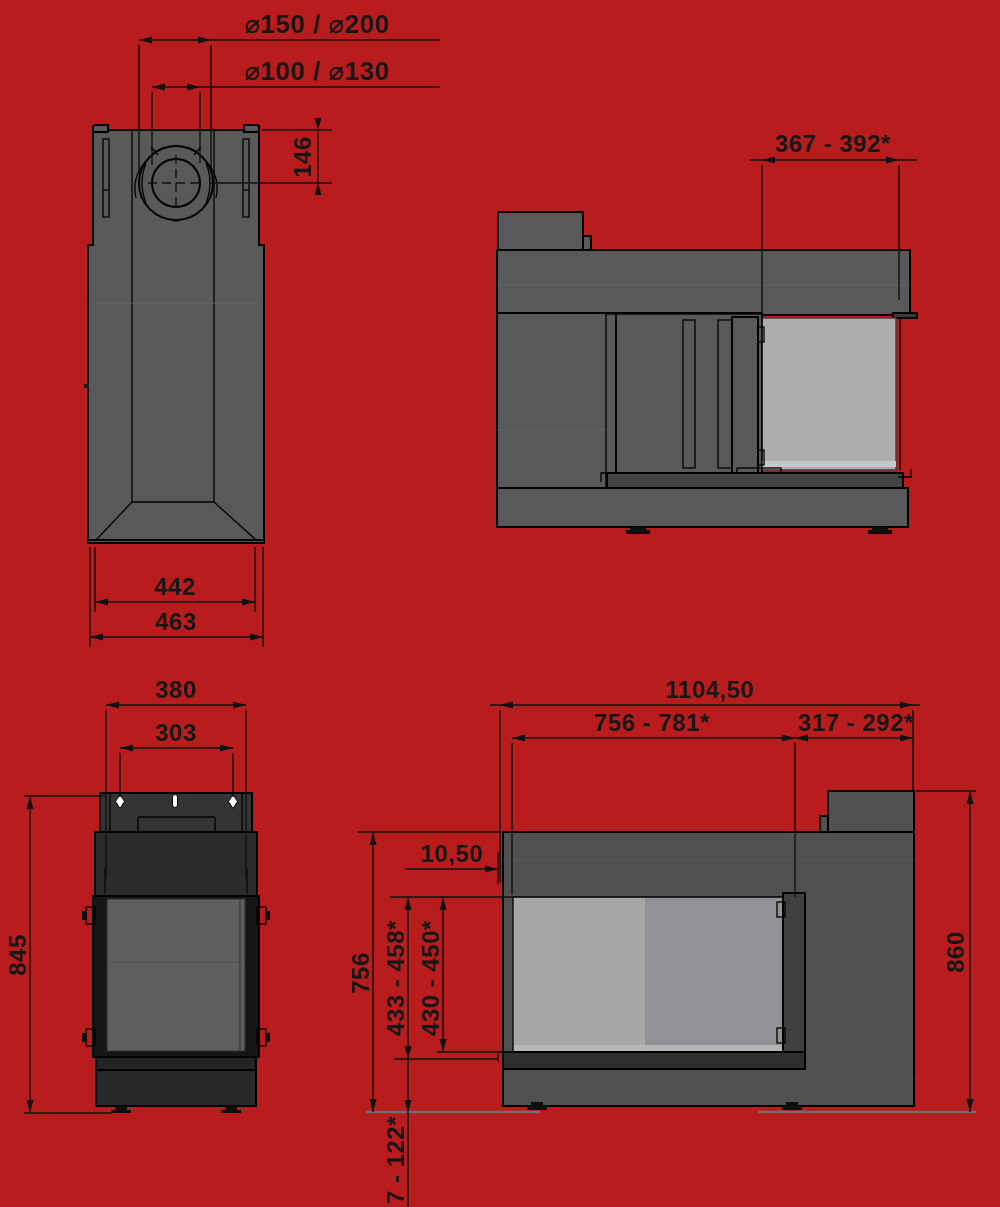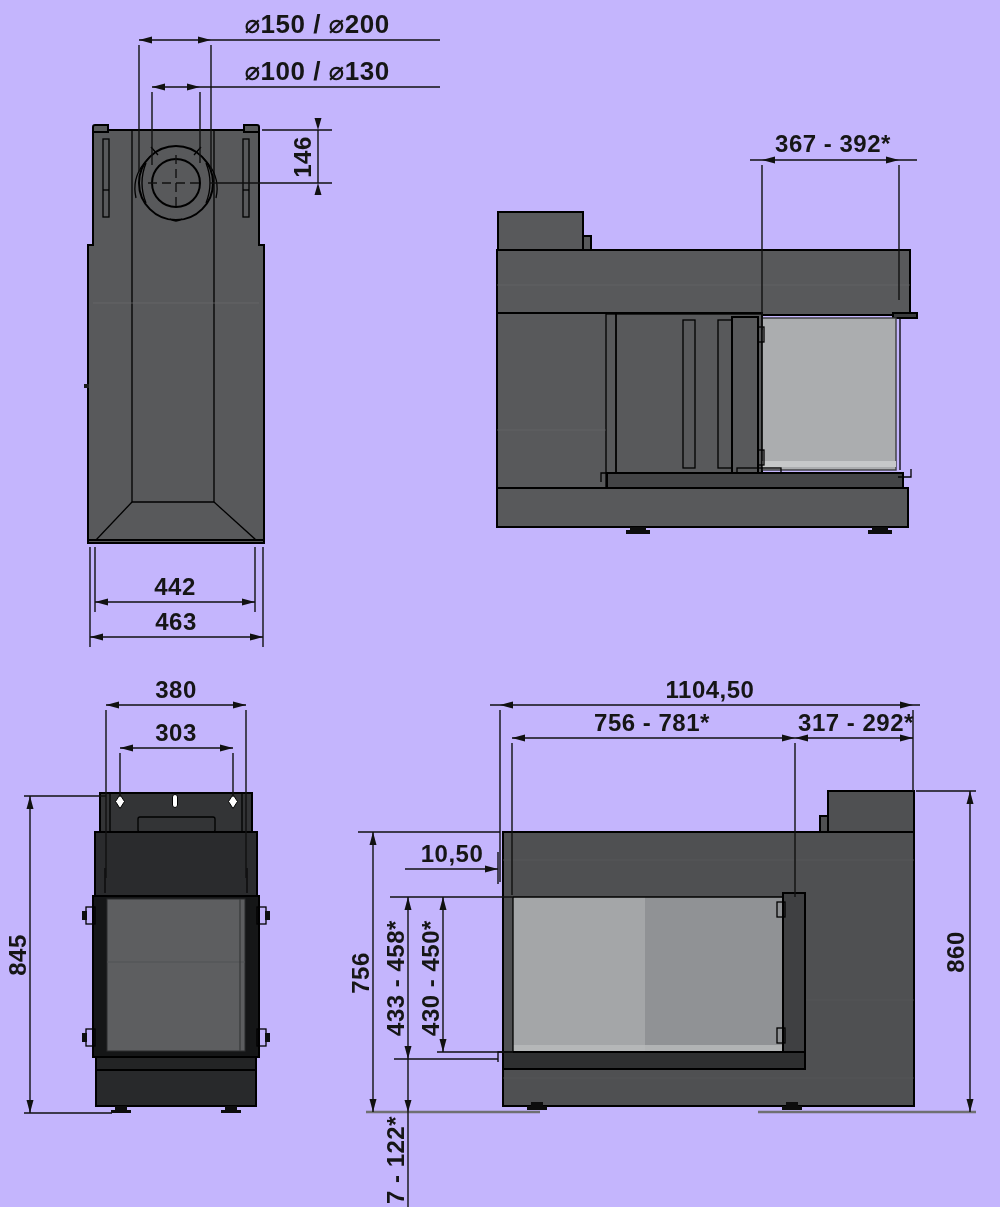--- a/index.html
+++ b/index.html
@@ -1,16 +1,16 @@
 <!DOCTYPE html>
 <html><head>
 <meta charset="utf-8">
 <style>
   html,body{margin:0;padding:0;background:#ffffff;}
-  .stage{position:relative;width:1000px;height:1207px;background:#c4b5fd;overflow:hidden;}
+  .stage{position:relative;width:1000px;height:1207px;background:#b91c1c;overflow:hidden;}
   svg{display:block;}
   .dim-text{font-family:"Liberation Sans","DejaVu Sans",sans-serif;font-weight:bold;font-size:24px;fill:#161616;letter-spacing:0.5px;}
   .dim-text-lg{font-family:"Liberation Sans","DejaVu Sans",sans-serif;font-weight:bold;font-size:26px;fill:#161616;letter-spacing:0.5px;}
   .outline{stroke:#000;stroke-width:2;}
   .thin{stroke:#000;stroke-width:1.3;fill:none;}
   .dimline{stroke:#111;stroke-width:1.4;fill:none;}
   .arrow{fill:#111;stroke:none;}
   .floor{stroke:#6f7072;stroke-width:2.5;fill:none;}
 </style>
 </head>

